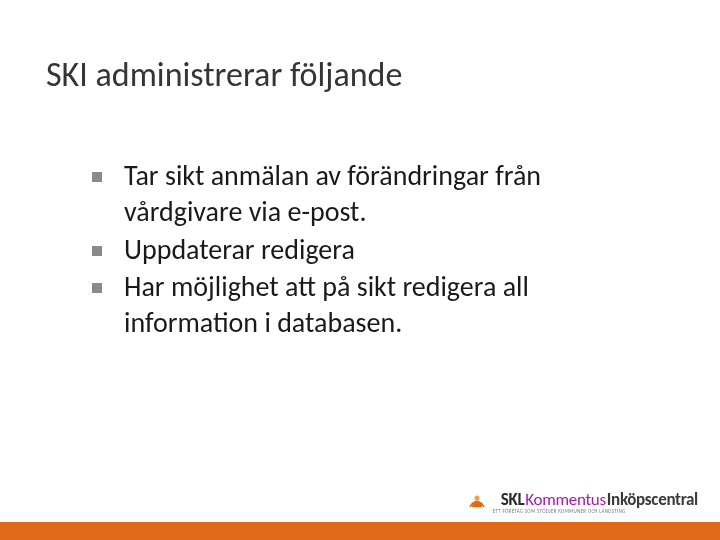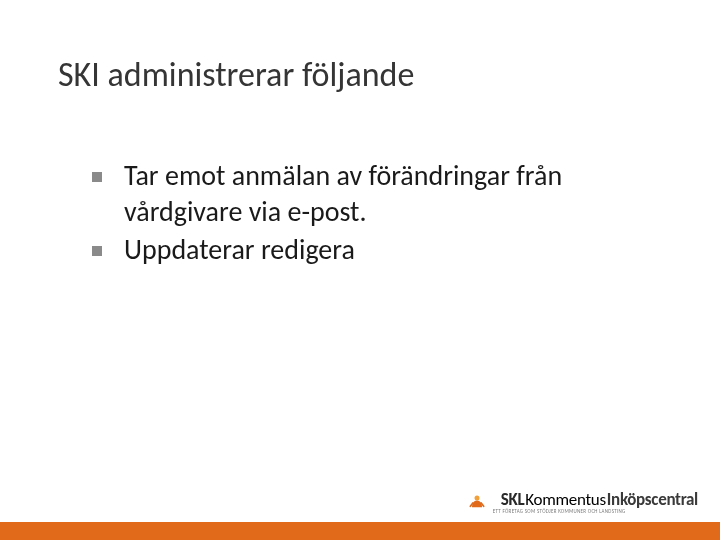--- a/index.html
+++ b/index.html
@@ -10,21 +10,21 @@
     font-family: Calibri, 'Segoe UI', Arial, sans-serif;
     position: relative;
     overflow: hidden;
   }
   
   .title-band-simple {
     position: absolute;
     top: 54px;
     left: 0;
     right: 0;
-    padding-left: 58px;
+    padding-left: 46px;
   }
   .title-band-simple h1 {
     color: #353535;
     font-size: 34px;
     font-weight: 400;
   }
   .content {
     position: absolute;
     top: 158px;
     left: 92px;
@@ -75,44 +75,48 @@
     line-height: 1;
   }
   .logo-main {
     display: flex;
     align-items: center;
     font-size: 17px;
     letter-spacing: -0.3px;
     margin-left: 8px;
   }
   .logo-skl { font-weight: 700; color: #2a2a2a; }
-  .logo-kommentus { font-weight: 400; color: #000000; margin-left: 1px; }
+  .logo-kommentus { font-weight: 400; color: #a21caf; margin-left: 1px; }
   .logo-inkop { font-weight: 700; color: #3a3a3a; margin-left: 1px; }
   .logo-tagline {
     font-size: 5px;
     color: #7a7a7a;
     letter-spacing: 0.3px;
     margin-top: 1px;
   }
 </style>
 </head>
 <body>
 
 <div class="title-band-simple">
   <h1>SKI administrerar följande</h1>
 </div>
 
 <div class="content">
   <div class="bullet-item">
     <span class="bullet-marker"></span>
-    <span class="bullet-text">Tar emot anmälan av förändringar från vårdgivare via e-post.</span>
+    <span class="bullet-text">Tar sikt anmälan av förändringar från vårdgivare via e-post.</span>
   </div>
   <div class="bullet-item">
     <span class="bullet-marker"></span>
     <span class="bullet-text">Uppdaterar redigera</span>
+  </div>
+  <div class="bullet-item">
+    <span class="bullet-marker"></span>
+    <span class="bullet-text">Har möjlighet att på sikt redigera all information i databasen.</span>
   </div>
 </div>
 
 <div class="logo-area">
   <svg class="logo-mark" viewBox="0 0 24 24">
     <circle cx="12" cy="6" r="3" fill="#f2a03a"></circle>
     <path d="M12 9 C8 9 6 13 6 17 L18 17 C18 13 16 9 12 9 Z" fill="#e06a1a"></path>
     <path d="M7 12 L4 16" stroke="#e06a1a" stroke-width="2" stroke-linecap="round"></path>
     <path d="M17 12 L20 16" stroke="#e06a1a" stroke-width="2" stroke-linecap="round"></path>
   </svg>

